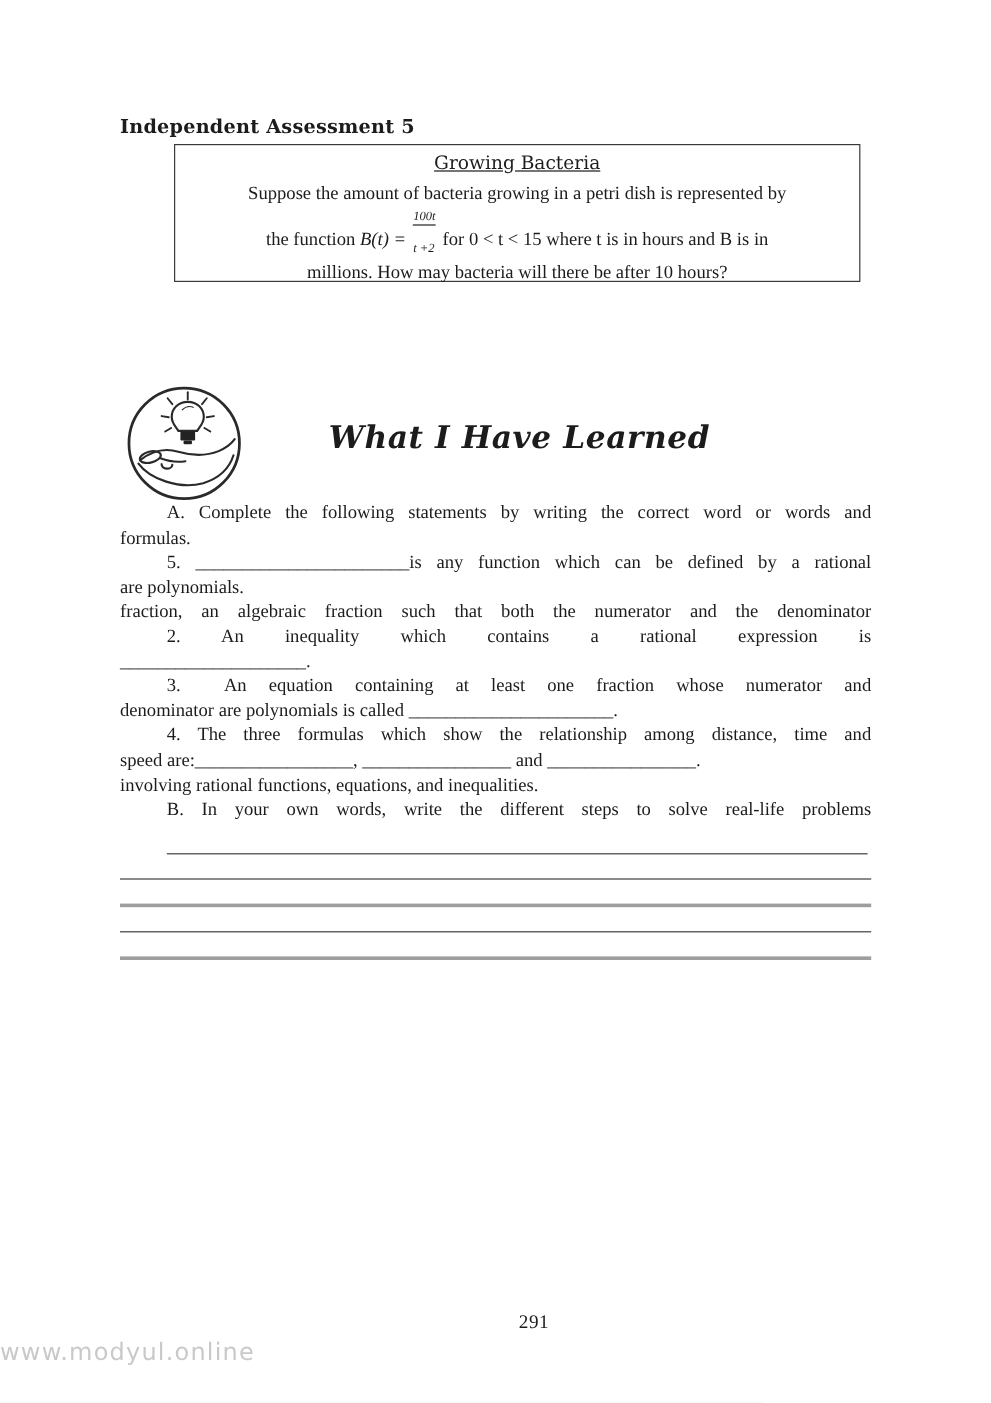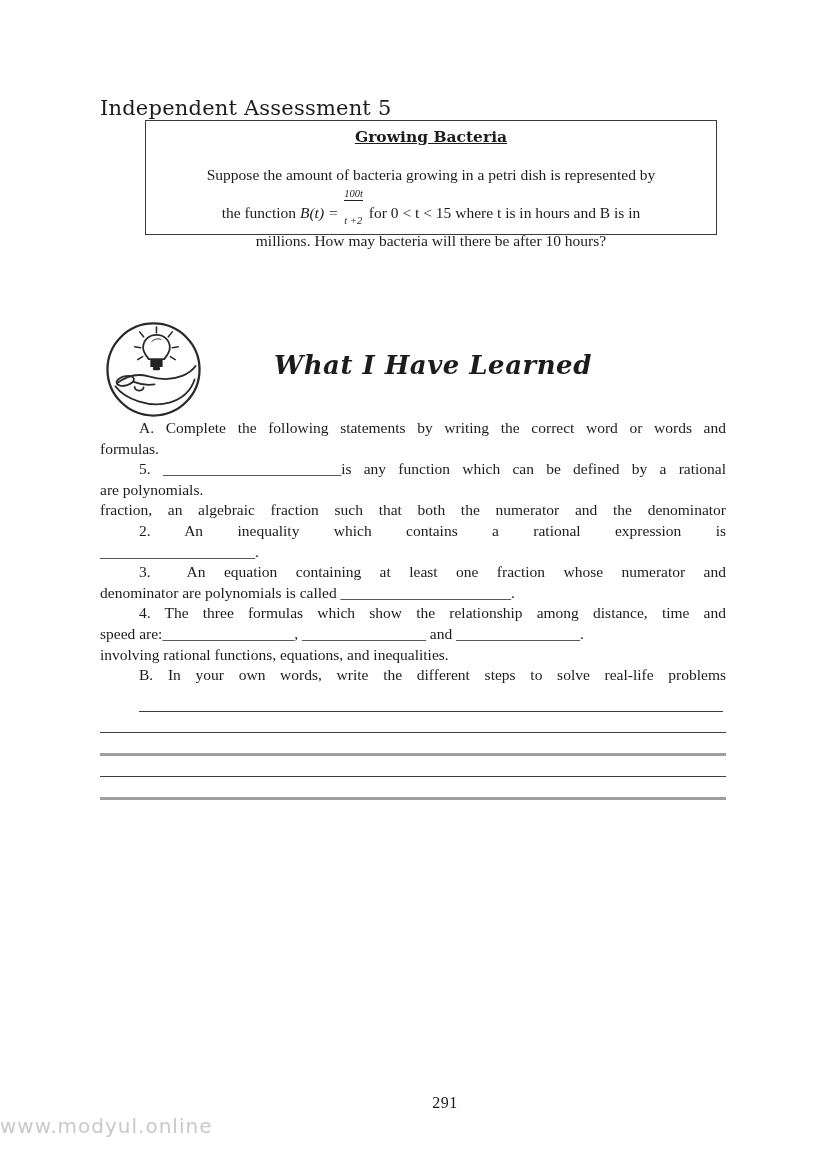--- a/index.html
+++ b/index.html
@@ -9,35 +9,35 @@
     background:#ffffff;
     margin:0 auto;
     font-family:"Liberation Serif", serif;
     color:#1c1c1c;
     overflow:hidden;
   }
   
   .ia-heading{
     position:absolute;left:100px;top:96px;
     font-family:"DejaVu Serif", serif;
-    font-weight:normal;font-size:21px;letter-spacing:0.2px;
+    font-weight:bold;font-size:16px;letter-spacing:0.2px;
   }
   
   .problem-box{
     position:absolute;left:145px;top:120px;width:572px;height:115px;
     border:1.5px solid #3a3a3a;
     box-sizing:border-box;
     text-align:center;
     padding-top:6px;
   }
   .box-title{
     font-family:"DejaVu Serif", serif;
-    font-weight:bold;font-size:15.5px;
+    font-weight:normal;font-size:15.5px;
     text-decoration:underline;
-    margin-bottom:16px;
+    margin-bottom:4px;
   }
   .box-line{font-size:15.5px;line-height:26px;}
   .box-line.mid{line-height:30px;}
   .math-it{font-style:italic;}
   .frac{
     display:inline-block;vertical-align:-0.55em;
     text-align:left;font-size:10.5px;line-height:1.12;
     font-style:italic;padding:0 2px;
   }
   .frac .den{border-top:1px solid #222;display:block;padding-top:14px;}

